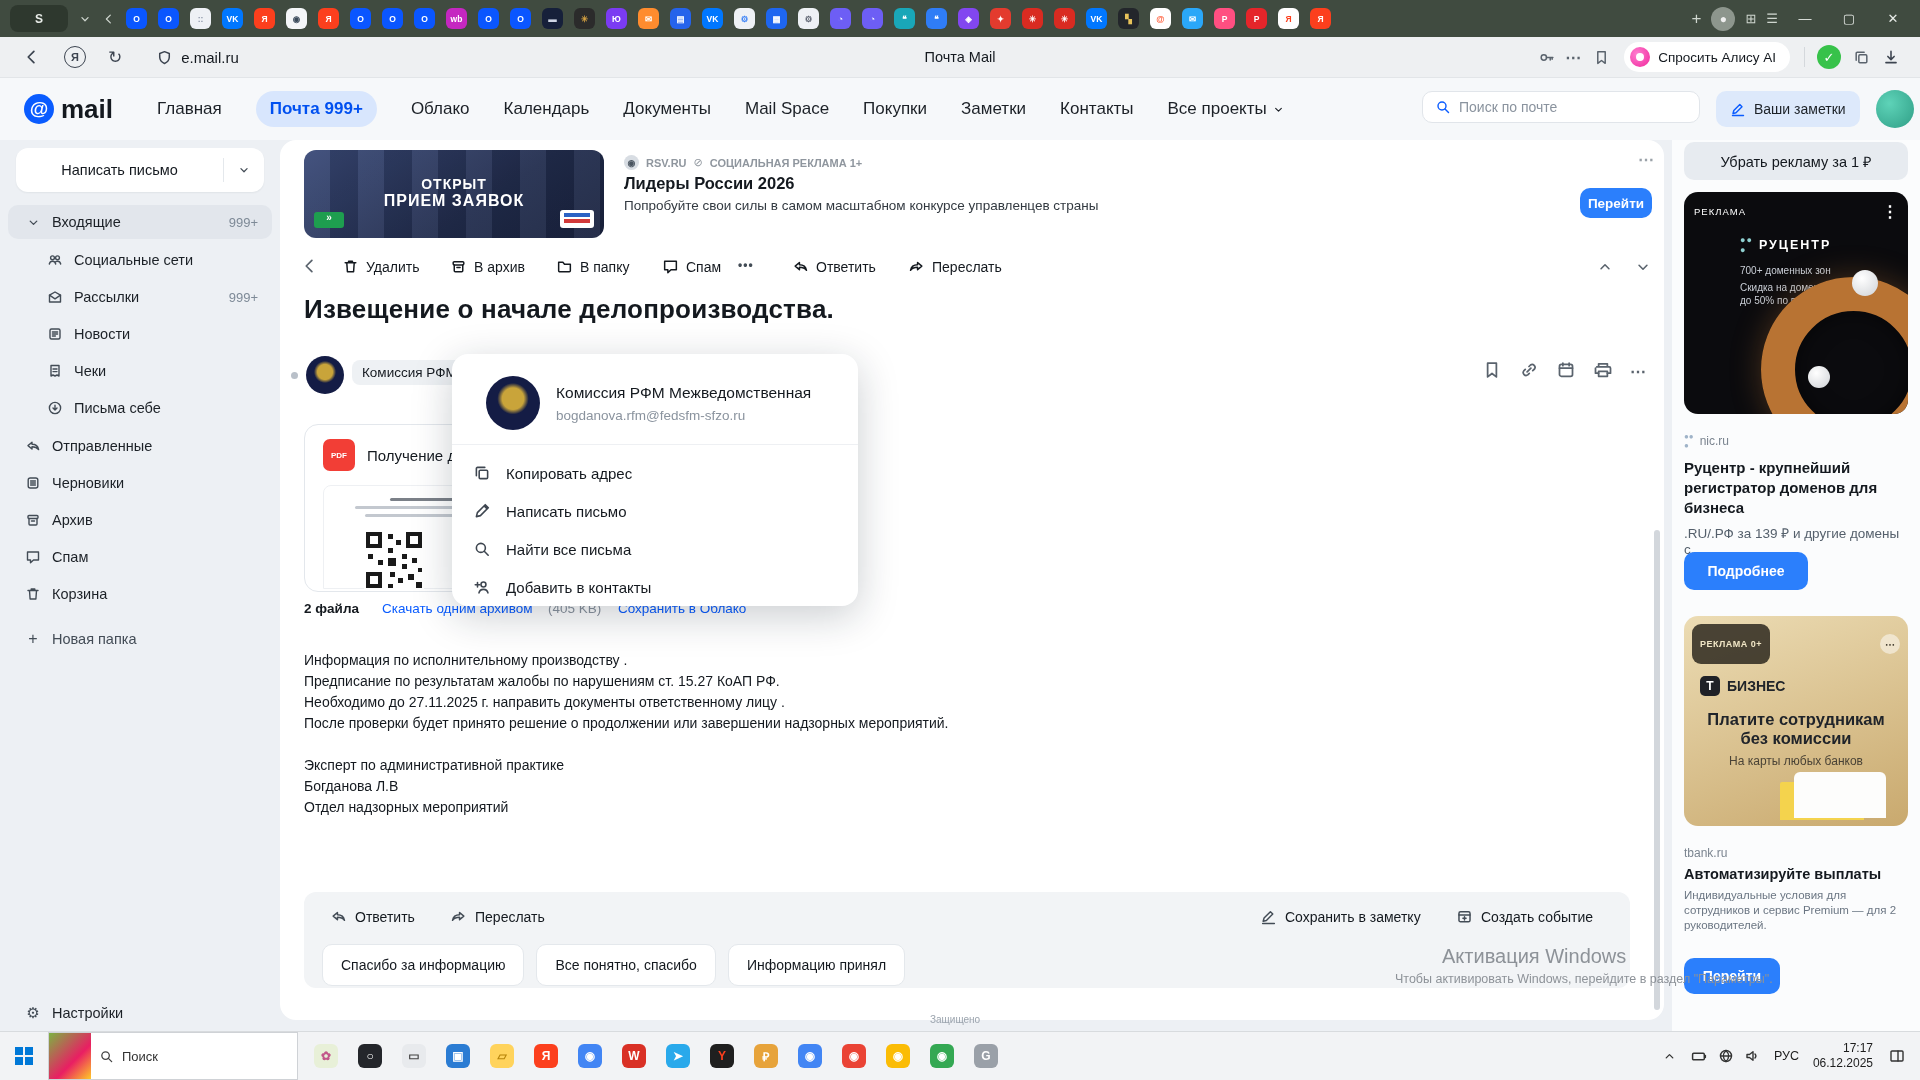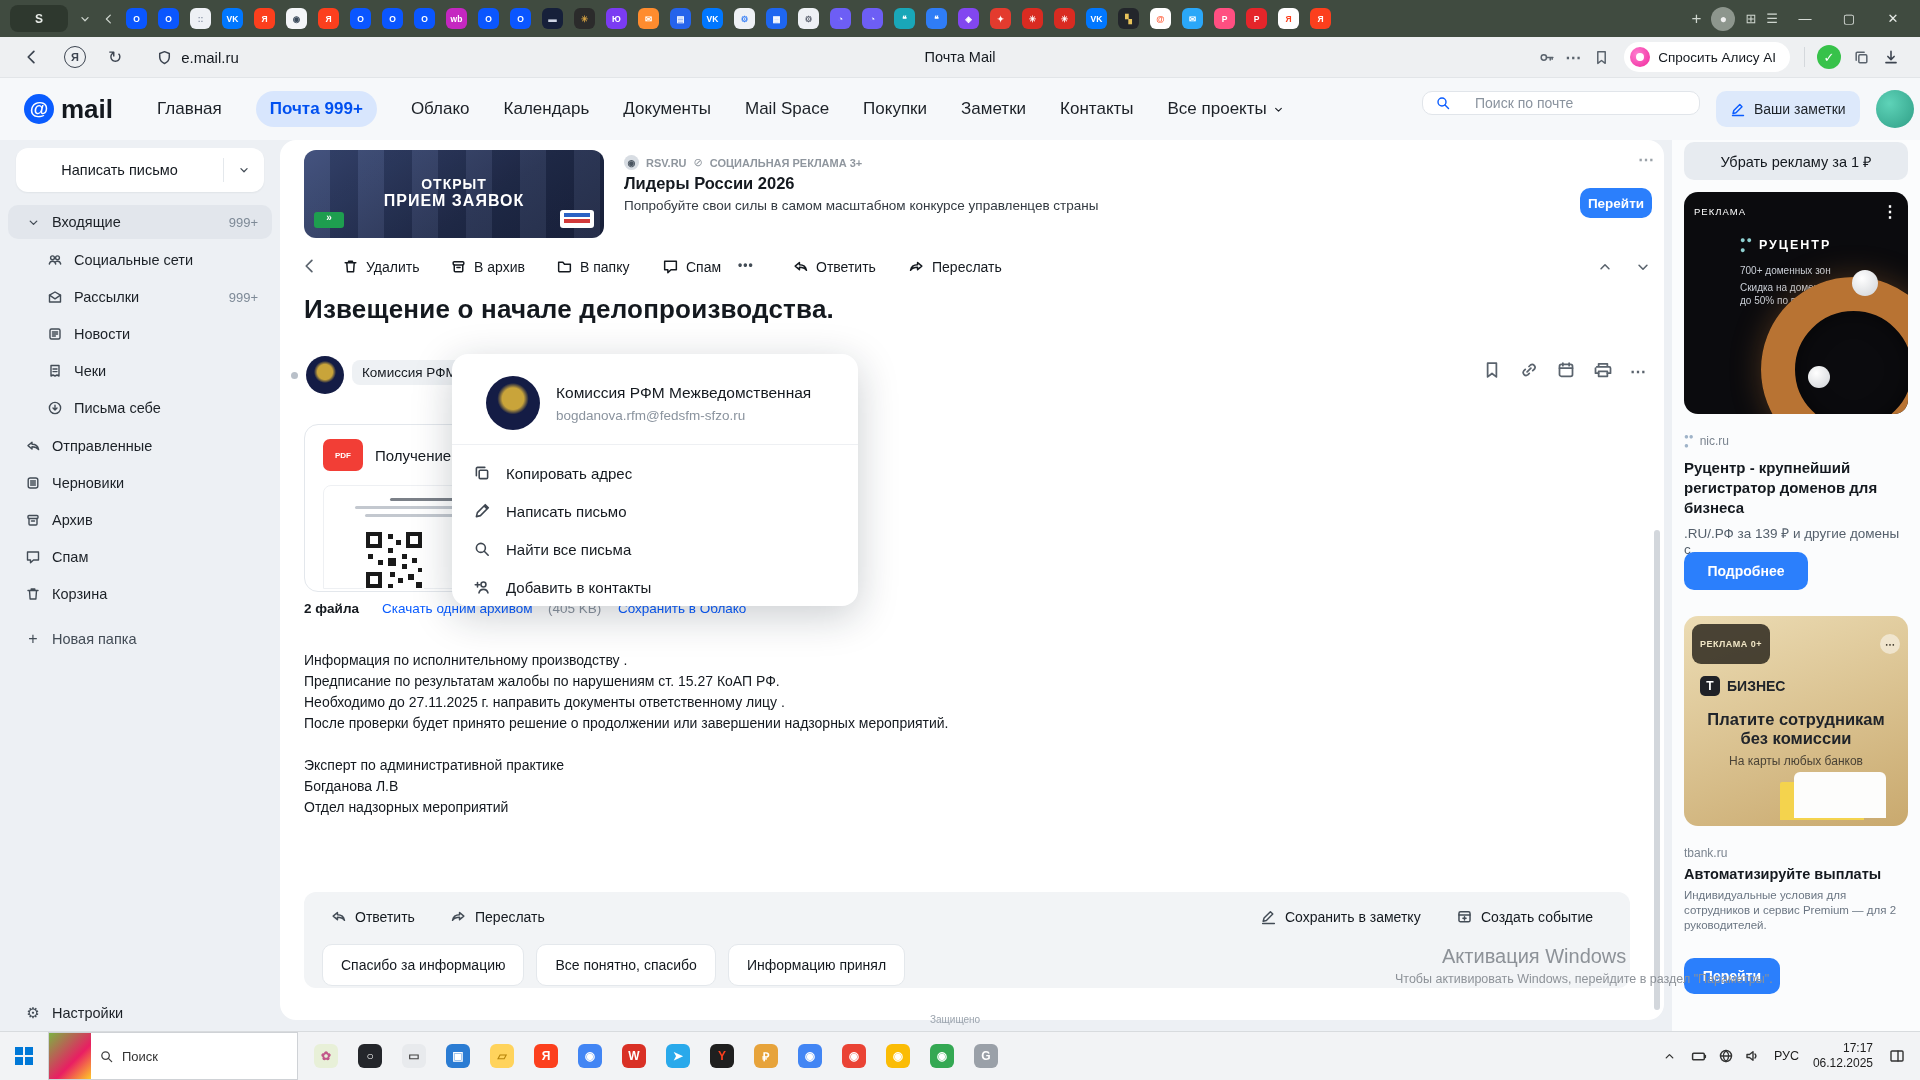--- a/index.html
+++ b/index.html
@@ -18,36 +18,36 @@
 .addrbar{left:0;top:37px;width:1920px;height:41px;background:#eef0f2;display:flex;align-items:center;border-bottom:1px solid #e2e5e8}
 .addricon{color:#3c4450;margin-left:22px}
 .alicepill{height:30px;background:#fff;border-radius:16px;display:flex;align-items:center;gap:8px;padding:0 14px 0 6px;font-size:13.5px;color:#14191f}
 .alicedot{width:20px;height:20px;border-radius:50%;background:radial-gradient(circle at 35% 35%,#ff7ed0,#f0269b)}
 .alicedot i{display:block;width:8px;height:8px;border-radius:50%;background:#fff;margin:6px}
 
 .mhead{left:0;top:78px;width:1920px;height:62px;background:#f6f8fa;display:flex;align-items:center}
 .logo-at{width:30px;height:30px;border-radius:50%;background:#0a5cff;color:#fff;font-size:19px;font-weight:bold;display:flex;align-items:center;justify-content:center}
 .navitem{font-size:17px;color:#1c2127;margin-right:34px;white-space:nowrap}
 .navactive{background:#d8e6fd;color:#0050f0;border-radius:18px;padding:8px 14px;font-weight:bold;display:flex;gap:5px;align-items:center}
-.searchbox{width:278px;height:24px;background:#fff;border:1px solid #e1e5ea;border-radius:10px;display:flex;align-items:center;gap:24px;padding:0 12px;color:#8a939e;font-size:14px}
+.searchbox{width:278px;height:32px;background:#fff;border:1px solid #e1e5ea;border-radius:10px;display:flex;align-items:center;gap:8px;padding:0 12px;color:#8a939e;font-size:14px}
 .notespill{height:36px;background:#dde9fb;border-radius:10px;display:flex;align-items:center;gap:8px;padding:0 14px;font-size:14px;color:#1c2127}
 
 .compose{left:16px;top:148px;width:248px;height:44px;background:#fff;border-radius:12px;display:flex;align-items:center;box-shadow:0 1px 2px rgba(20,30,40,.06);font-size:14.5px}
 .srow{position:absolute;left:8px;width:264px;height:34px;display:flex;align-items:center;font-size:14.5px;color:#1c2127;border-radius:10px}
 .srow .bdg{margin-left:auto;margin-right:14px;color:#7e8a97;font-size:13px}
 .sic{width:18px;color:#434c56;display:flex;justify-content:center}
 
 .card{left:280px;top:140px;width:1384px;height:880px;background:#fff;border-radius:16px}
 .bannerimg{left:304px;top:150px;width:300px;height:88px;border-radius:12px;background:linear-gradient(145deg,#3a4a78 0%,#222d4e 60%,#1a2340 100%);overflow:hidden;color:#fff;text-align:center}
 .toolitem{display:flex;align-items:center;gap:7px;font-size:14px;color:#14191f}
 .subject{left:304px;top:294px;font-size:26px;font-weight:bold;letter-spacing:.2px}
 .senderchip{background:#eef1f4;border-radius:8px;padding:5px 10px;font-size:13.5px}
 .micon{color:#5a636d}
 .attach{left:304px;top:424px;width:292px;height:168px;border:1px solid #e3e7ec;border-radius:14px;background:#fff;overflow:hidden}
-.pdfbadge{width:40px;height:32px;border-radius:7px;background:#f23e36;color:#fff;font-size:8px;font-weight:bold;display:flex;align-items:center;justify-content:center;position:relative}
+.pdfbadge{width:32px;height:32px;border-radius:7px;background:#f23e36;color:#fff;font-size:8px;font-weight:bold;display:flex;align-items:center;justify-content:center;position:relative}
 .tline{height:3px;background:#c3c8cf;border-radius:2px;margin:5px auto}
 .popup{left:452px;top:354px;width:406px;height:252px;background:#fff;border-radius:16px;box-shadow:0 10px 40px rgba(20,30,45,.22);z-index:20}
 .pmrow{position:absolute;left:20px;width:366px;height:38px;display:flex;align-items:center;gap:14px;font-size:15px}
 .pmic{width:20px;color:#3e4650;display:flex;justify-content:center}
 .bluelink{color:#0a5cff}
 .body-line{font-size:14px;line-height:21px;min-height:21px;color:#14191f}
 .footerbar{left:304px;top:892px;width:1326px;height:96px;background:#f2f4f6;border-radius:12px}
 .qreply{height:42px;background:#fff;border:1px solid #e4e8ec;border-radius:10px;display:flex;align-items:center;padding:0 18px;font-size:14px;margin-right:12px}
 .factn{display:flex;align-items:center;gap:8px;font-size:14px;color:#14191f}
 
@@ -451,21 +451,21 @@
   <span style="position:absolute;left:10px;bottom:10px;width:30px;height:16px;background:#1e9e4f;border-radius:3px;color:#fff;font-size:10px;font-weight:bold">»</span>
   <span style="position:absolute;right:10px;bottom:10px;width:34px;height:18px;background:#fff;border-radius:3px;display:inline-block">
       <i style="display:block;height:4px;margin:3px 4px 0;background:#2b62c4"></i>
       <i style="display:block;height:4px;margin:2px 4px 0;background:#d23a3a"></i>
     </span>
 </div>
 <div class="abs flex" style="left:624px;top:155px;gap:7px;font-size:11px;color:#8f969e;font-weight:bold">
   <span style="width:15px;height:15px;border-radius:50%;background:#d8dde3;display:inline-flex;align-items:center;justify-content:center;color:#4a5560;font-size:9px">◉</span>
   <span>RSV.RU</span>
   <span style="font-weight:normal">⊘</span>
-  <span>СОЦИАЛЬНАЯ РЕКЛАМА 3+</span>
+  <span>СОЦИАЛЬНАЯ РЕКЛАМА 1+</span>
 </div>
 <div class="abs" style="left:624px;top:174px;font-size:16.5px;font-weight:bold">Лидеры России 2026</div>
 <div class="abs" style="left:624px;top:198px;font-size:13.5px;color:#333a41">Попробуйте свои силы в самом масштабном конкурсе управленцев страны</div>
 <div class="abs adbtn" style="left:1580px;top:188px;width:72px;height:30px;font-size:13.5px">Перейти</div>
 <span class="abs" style="left:1638px;top:150px;color:#9aa1a8;letter-spacing:2px;font-weight:bold">⋯</span>
 
 <span class="abs micon" style="left:300px;top:256px">
     <svg class="ic" width="20" height="20">
       <use href="#i-back"></use>
     </svg>

